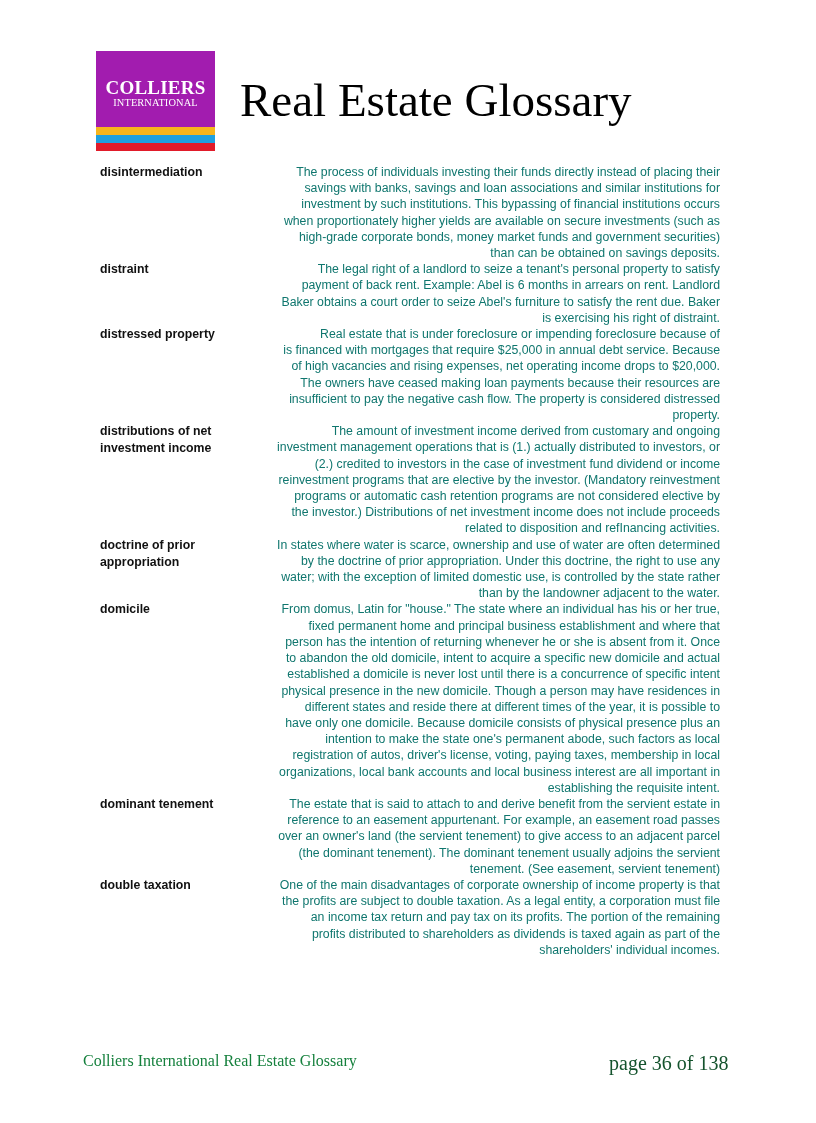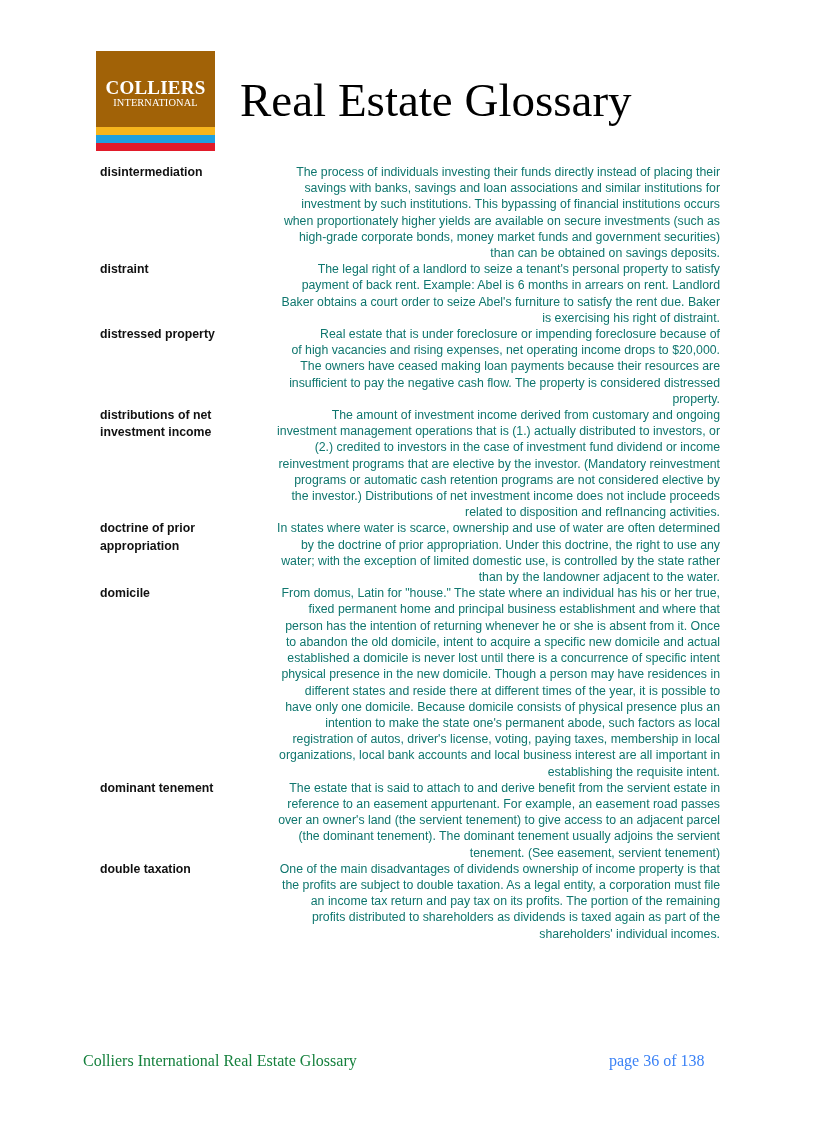--- a/index.html
+++ b/index.html
@@ -1,32 +1,32 @@
 <!DOCTYPE html>
 <html><head>
 <meta charset="utf-8">
 <style>
   html, body { margin: 0; padding: 0; background: #ffffff; }
   body { width: 816px; height: 1123px; position: relative; overflow: hidden; }
   .logo { position: absolute; left: 96px; top: 51px; width: 119px; height: 100px; }
-  .logo-blue { position: absolute; left: 0; top: 0; width: 119px; height: 76px; background: #a16207;
+  .logo-blue { position: absolute; left: 0; top: 0; width: 119px; height: 76px; background: #a21caf;
     display: flex; flex-direction: column; align-items: center; justify-content: center; }
   .logo-name { font-family: "Liberation Serif", serif; font-weight: bold; color: #ffffff; font-size: 19px; line-height: 19px; letter-spacing: 0.2px; margin-top: 8px; }
   .logo-sub { font-family: "Liberation Serif", serif; font-weight: normal; color: #ffffff; font-size: 10.4px; line-height: 12px; letter-spacing: 0.1px; }
   .stripe { position: absolute; left: 0; width: 119px; height: 8px; }
   .stripe-yellow { top: 76px; background: #f7b51c; }
   .stripe-cyan { top: 84px; background: #1ea0df; }
   .stripe-red { top: 92px; background: #e11b2a; }
   .page-title { position: absolute; left: 240px; top: 72px; font-family: "Liberation Serif", serif; font-size: 47px; line-height: 56px; color: #000; white-space: nowrap; }
   .glossary { position: absolute; left: 100px; top: 164px; width: 630px; }
   .entry { display: flex; }
   .term { width: 136px; flex: 0 0 136px; font-family: "Liberation Sans", sans-serif; font-weight: bold; font-size: 12.3px; line-height: 17.2px; color: #111; }
   .def { width: 484px; font-family: "Liberation Sans", sans-serif; font-size: 12.3px; line-height: 16.2px; color: #0f766e; text-align: right; }
   .footer-left { position: absolute; left: 83px; top: 1052px; font-family: "Liberation Serif", serif; font-size: 16px; color: #15803d; }
-  .footer-right { position: absolute; left: 609px; top: 1052px; font-family: "Liberation Serif", serif; font-size: 16px; color: #3b82f6; }
+  .footer-right { position: absolute; left: 609px; top: 1052px; font-family: "Liberation Serif", serif; font-size: 20px; color: #14532d; }
 </style>
 </head>
 <body>
 
 <div class="logo">
   <div class="logo-blue">
     <div class="logo-name">COLLIERS</div>
     <div class="logo-sub">INTERNATIONAL</div>
   </div>
   <div class="stripe stripe-yellow"></div>
@@ -60,20 +60,21 @@
         <div>Baker obtains a court order to seize Abel's furniture to satisfy the rent due.  Baker</div>
         <div>is exercising his right of distraint.</div>
       </div>
     </div>
     <div class="entry">
       <div class="term">
         <div>distressed property</div>
       </div>
       <div class="def">
         <div>Real estate that is under foreclosure or impending foreclosure because of</div>
+        <div>is financed with mortgages that require $25,000 in annual debt service.  Because</div>
         <div>of high vacancies and rising expenses, net operating income drops to $20,000.</div>
         <div>The owners have ceased making loan payments because their resources are</div>
         <div>insufficient to pay the negative cash flow.  The property is considered distressed</div>
         <div>property.</div>
       </div>
     </div>
     <div class="entry">
       <div class="term">
         <div>distributions of net</div>
         <div>investment income</div>
@@ -129,21 +130,21 @@
         <div>over an owner's land (the servient tenement) to give access to an adjacent parcel</div>
         <div>(the dominant tenement). The dominant tenement usually adjoins the servient</div>
         <div>tenement. (See easement, servient tenement)</div>
       </div>
     </div>
     <div class="entry">
       <div class="term">
         <div>double taxation</div>
       </div>
       <div class="def">
-        <div>One of the main disadvantages of dividends ownership of income property is that</div>
+        <div>One of the main disadvantages of corporate ownership of income property is that</div>
         <div>the profits are subject to double taxation. As a legal entity, a corporation must file</div>
         <div>an income tax return and pay tax on its profits. The portion of the remaining</div>
         <div>profits distributed to shareholders as dividends is taxed again as part of the</div>
         <div>shareholders' individual incomes.</div>
       </div>
     </div>
   </div>
 
 <div class="footer-left">Colliers International Real Estate Glossary</div>
 <div class="footer-right">page 36 of 138</div>

